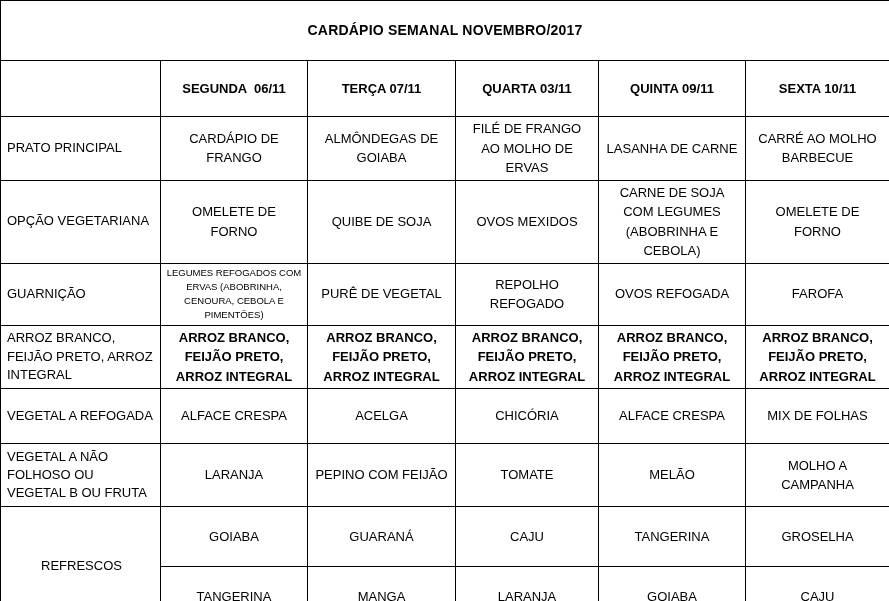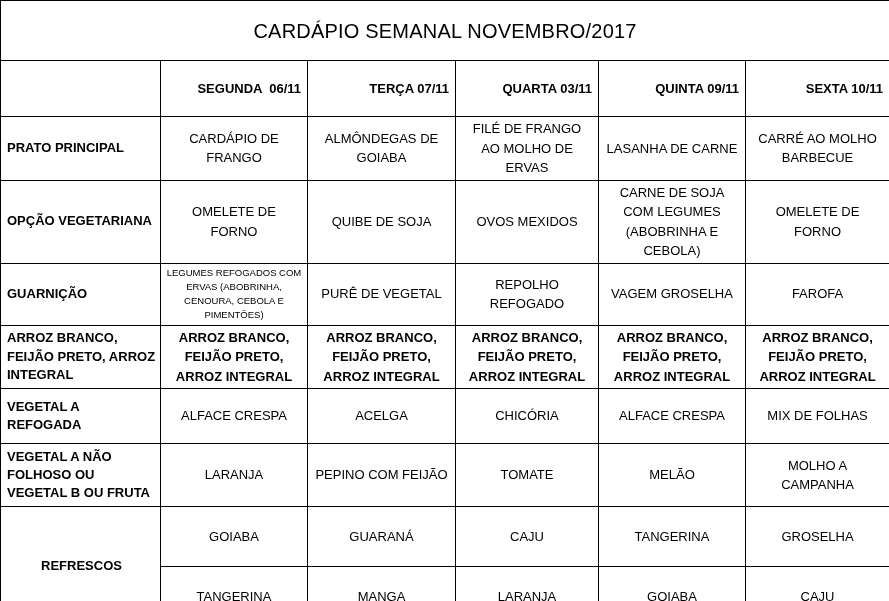--- a/index.html
+++ b/index.html
@@ -24,32 +24,31 @@
   td {
     border: 1px solid #000000;
     padding: 2px 6px;
     text-align: center;
     vertical-align: middle;
     font-size: 13px;
     line-height: 1.5;
     overflow: hidden;
   }
   td.title {
-    font-weight: normal;
-    font-size: 20px;
+    font-weight: bold;
+    font-size: 14px;
     letter-spacing: 0.2px;
   }
   td.head {
     font-weight: bold;
     white-space: pre-wrap;
-    text-align: right;
   }
   td.label {
     text-align: left;
-    font-weight: bold;
+    font-weight: normal;
     padding-right: 4px;
     line-height: 1.4;
   }
   td.small {
     font-size: 9.5px;
     line-height: 1.5;
     padding-left: 3px;
     padding-right: 3px;
   }
   td.bold {
@@ -116,21 +115,21 @@
       <td>OVOS MEXIDOS</td>
       <td>CARNE DE SOJA COM LEGUMES (ABOBRINHA E CEBOLA)</td>
       <td>OMELETE DE FORNO</td>
     </tr>
 
     <tr class="r3">
       <td class="label">GUARNIÇÃO</td>
       <td class="small">LEGUMES REFOGADOS COM ERVAS (ABOBRINHA, CENOURA, CEBOLA E PIMENTÕES)</td>
       <td>PURÊ DE VEGETAL</td>
       <td>REPOLHO REFOGADO</td>
-      <td>VAGEM GROSELHA</td>
+      <td>OVOS REFOGADA</td>
       <td>FAROFA</td>
     </tr>
 
     <tr class="r4">
       <td class="label">ARROZ BRANCO, FEIJÃO PRETO, ARROZ INTEGRAL</td>
       <td class="bold">ARROZ BRANCO, FEIJÃO PRETO, ARROZ INTEGRAL</td>
       <td class="bold">ARROZ BRANCO, FEIJÃO PRETO, ARROZ INTEGRAL</td>
       <td class="bold">ARROZ BRANCO, FEIJÃO PRETO, ARROZ INTEGRAL</td>
       <td class="bold">ARROZ BRANCO, FEIJÃO PRETO, ARROZ INTEGRAL</td>
       <td class="bold">ARROZ BRANCO, FEIJÃO PRETO, ARROZ INTEGRAL</td>

